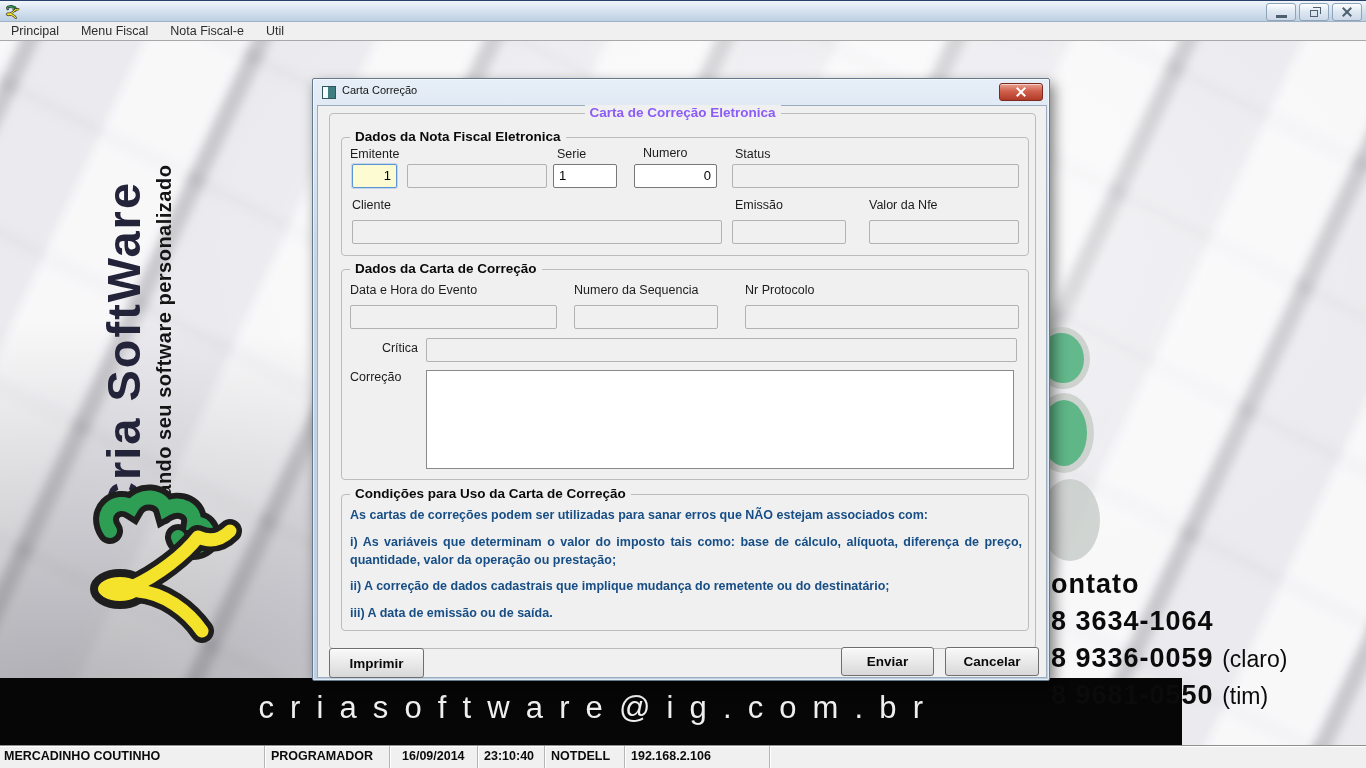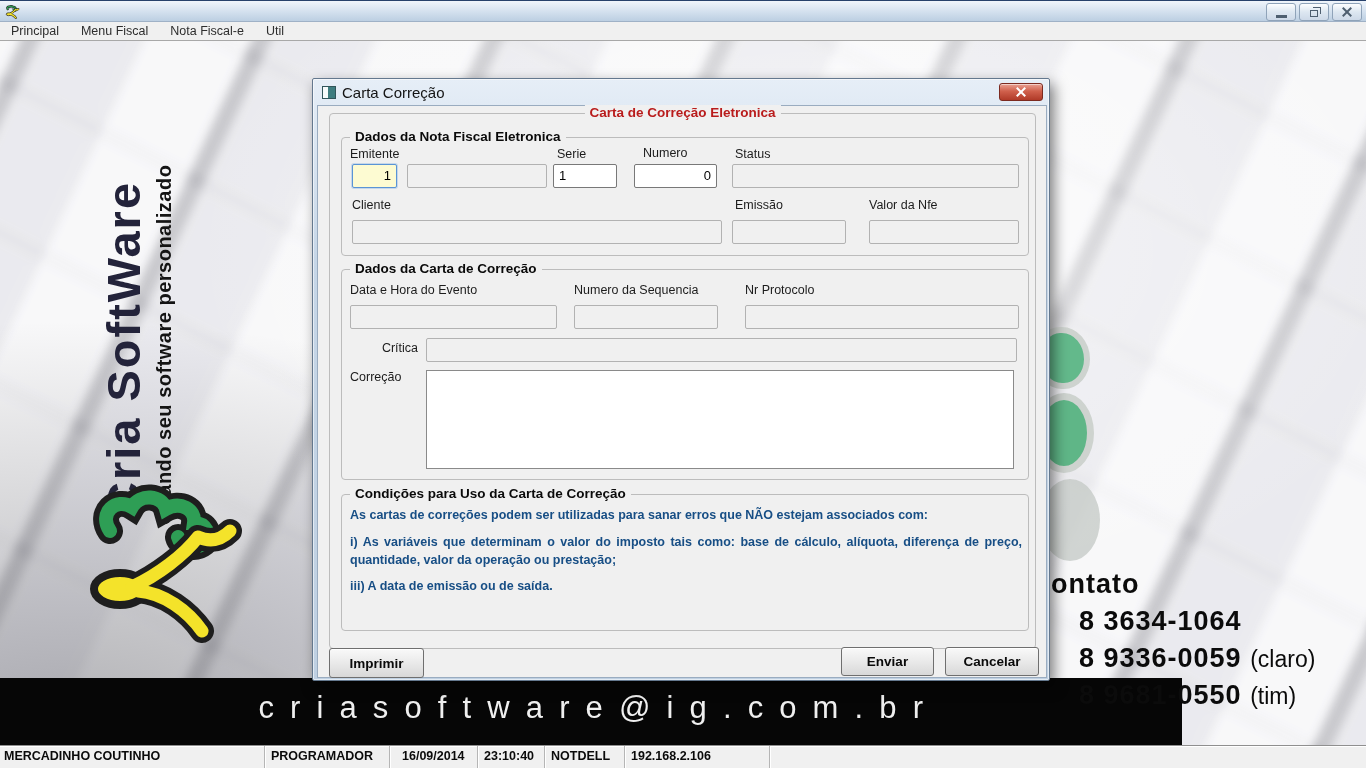--- a/index.html
+++ b/index.html
@@ -44,21 +44,21 @@
     font-size:20px; font-weight:bold; color:#141414; letter-spacing:.5px; z-index:2; }
   .mascot { position:absolute; left:80px; top:438px; width:180px; height:170px; z-index:2; }
 
   .blob { position:absolute; z-index:2; }
   .blob1 { left:1036px; top:286px; width:54px; height:62px; background:#63b98b; border:6px solid #ced3cf; border-radius:46% 54% 50% 50%; }
   .blob2 { left:1034px; top:352px; width:60px; height:80px; background:#5fb687; border:7px solid #ced3cf; border-radius:50%; }
   .blob3 { left:1040px; top:438px; width:60px; height:82px; background:#c3c8c4; opacity:.75; border-radius:50%; }
 
   .contact { position:absolute; left:1051px; top:528px; z-index:2; color:#0b0b0b; }
   .contact-heading { font-size:27px; font-weight:bold; letter-spacing:1px; }
-  .contact-line { margin-top:6px; font-size:27px; font-weight:bold; letter-spacing:1px; white-space:nowrap;margin-left:28px; }
+  .contact-line { margin-top:6px; font-size:27px; font-weight:bold; letter-spacing:1px; white-space:nowrap; }
   .carrier { font-size:23px; font-weight:normal; letter-spacing:0; }
 
   .band { position:absolute; left:0; top:637px; width:1182px; height:67px; background:#060606; z-index:1; }
   .band-text { position:absolute; left:0; right:0; top:12px; text-align:center; color:#efefef;
     font-size:31px; letter-spacing:.52em; padding-left:.5em; white-space:nowrap; }
 
   
   .statusbar { position:absolute; left:0; top:745px; width:1366px; height:23px; background:#f0f0f0;
     display:flex; z-index:30; box-shadow:inset 0 1px 0 #ffffff; border-top:1px solid #8f8f8f; }
   .status-cell { border-right:1px solid #b5b5b5; box-shadow:1px 0 0 #ffffff; font-size:12.5px; font-weight:bold;
@@ -66,32 +66,32 @@
   .sc1 { width:265px; padding-left:4px; } .sc2 { width:125px; } .sc3 { width:88px; padding-left:12px; }
   .sc4 { width:67px; } .sc5 { width:80px; } .sc6 { width:145px; padding-left:6px; }
   .sc-fill { flex:1; border-right:none; box-shadow:none; }
 
   
   .dialog { position:absolute; left:312px; top:78px; width:738px; height:603px; z-index:10;
     background:linear-gradient(#e6eef7,#c6d6e7 30%,#bfd0e2); border:1px solid #64788e; border-radius:2px;
     box-shadow:4px 6px 14px rgba(0,0,0,.5), inset 0 0 0 1px rgba(255,255,255,.55); }
   .dlg-icon { position:absolute; left:9px; top:7px; width:14px; height:13px; border:1px solid #31555a;
     background:linear-gradient(90deg,#f6fbfb 0 42%,#3e7d80 42% 100%); }
-  .dlg-title { position:absolute; left:29px; top:5px; font-size:15px; color:#141414; }
+  .dlg-title { position:absolute; left:29px; top:5px; font-size:11px; color:#141414; }
   .dlg-close { position:absolute; right:6px; top:4px; width:44px; height:18px; border:1px solid #7c2a20; border-radius:3px;
     background:linear-gradient(#e9a193,#d0604c 45%,#b03a28); box-shadow:inset 0 1px 0 rgba(255,255,255,.5);
     display:flex; align-items:center; justify-content:center; }
   .xbars-w { position:relative; width:10px; height:10px; }
   .xbars-w::before,.xbars-w::after { content:''; position:absolute; left:-1px; top:4px; width:12px; height:2px; background:#fff; }
   .xbars-w::before { transform:rotate(45deg); } .xbars-w::after { transform:rotate(-45deg); }
   .dlg-client { position:absolute; left:4px; top:26px; width:730px; height:573px; background:#f0f0f0; border:1px solid #9aacc0; }
 
   .group { position:absolute; border:1px solid #bcbcbc; border-radius:4px; }
   .legend { position:absolute; top:-9px; left:8px; background:#f0f0f0; padding:0 5px; font-size:13.5px; font-weight:bold; color:#0a0a0a; white-space:nowrap; }
-  .legend-center { left:50%; transform:translateX(-50%); color:#b91c1c; }
+  .legend-center { left:50%; transform:translateX(-50%); color:#8b5cf6; }
 
   .lbl { position:absolute; font-size:12.5px; color:#1c1c1c; white-space:nowrap; }
   .field { position:absolute; height:24px; background:#f0f0f0; border:1px solid #b2b2b2; border-radius:2px;
     font-size:13px; line-height:22px; padding:0 5px; color:#000; }
   .field.on { background:#ffffff; border-color:#787878; }
   .field.yellow { background:#fdfbd2; border-color:#5a94d6; box-shadow:0 0 0 1px rgba(120,170,220,.35); }
   .right { text-align:right; }
   .bigbox { position:absolute; background:#ffffff; border:1px solid #8a8a8a; font-size:13px; padding:3px 5px; color:#000; }
 
   .cond-text { position:absolute; left:37px; top:428px; width:672px; color:#174e85; font-weight:bold; font-size:12.5px;
@@ -224,20 +224,21 @@
     <div class="field" style="left:113px; top:259px; width:591px;"></div>
     <span class="lbl" style="left:37px; top:291px;">Correção</span>
     <div class="bigbox" style="left:113px; top:291px; width:588px; height:99px;"></div>
 
     <div class="group" style="left:28px; top:415px; width:688px; height:137px;">
       <span class="legend">Condições para Uso da Carta de Correção</span>
     </div>
     <div class="cond-text">
       <p>As cartas de correções podem ser utilizadas para sanar erros que NÃO estejam associados com:</p>
       <p>i) As variáveis que determinam o valor do imposto tais como: base de cálculo, alíquota, diferença de preço, quantidade, valor da operação ou prestação;</p>
+      <p>ii) A correção de dados cadastrais que implique mudança do remetente ou do destinatário;</p>
       <p>iii) A data de emissão ou de saída.</p>
     </div>
 
     <div class="btn" style="left:16px; top:569px; width:95px; height:30px;">Imprimir</div>
     <div class="btn" style="left:528px; top:568px; width:93px; height:29px;">Enviar</div>
     <div class="btn" style="left:632px; top:568px; width:94px; height:29px;">Cancelar</div>
   </div>
 
   <div class="statusbar">
     <div class="status-cell sc1">MERCADINHO COUTINHO</div>

